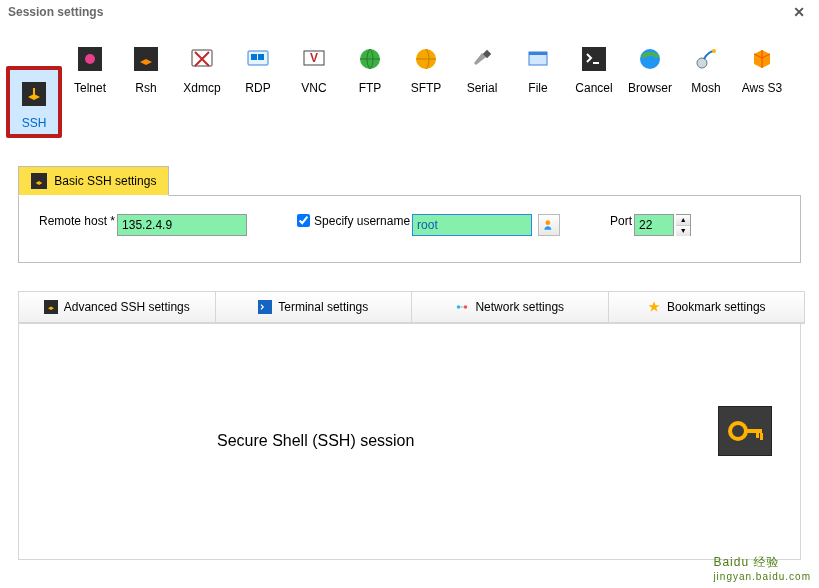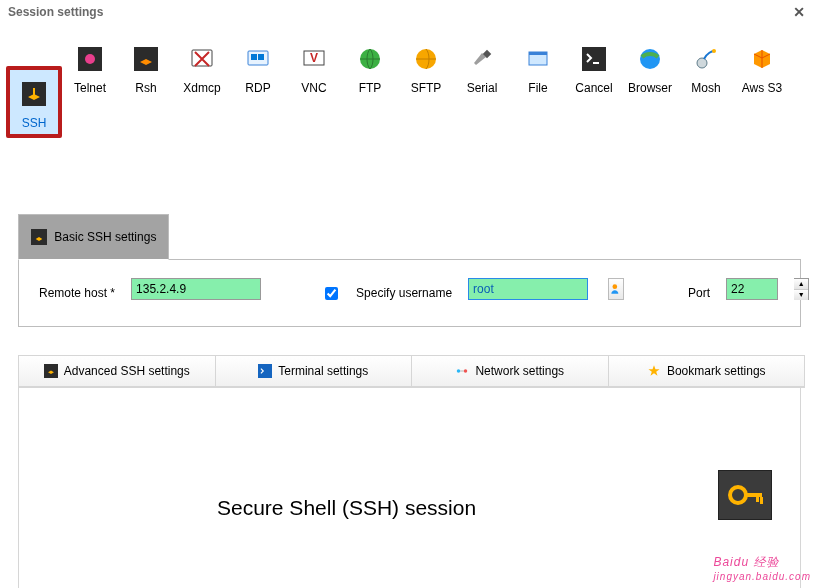--- a/index.html
+++ b/index.html
@@ -11,50 +11,50 @@
 
 .session-types { display: flex; gap: 0; padding: 10px 6px 8px 6px; }
 .st-item { width: 56px; text-align: center; cursor: pointer; padding-top: 4px; }
 .st-item.selected { background: #cde8ff; border: 4px solid #b91c1c; border-radius: 2px; margin-top: 32px; }
 .st-item:not(.selected) { border: 1px solid transparent; }
 .st-icon { width: 32px; height: 32px; margin: 4px auto 6px auto; display: flex; align-items: center; justify-content: center; }
 .st-label { color: #000; padding-bottom: 4px; }
 .st-item.selected .st-label { color: #0066cc; }
 
 .tab-basic-wrap { margin: 20px 18px 0 18px; }
-.tab-basic { display: inline-block; border: 1px solid #bdbdbd; border-bottom: 1px solid #fff; background: #a3a3a3; padding: 14px 12px; position: relative; z-index: 2; margin-top: 48px; }
+.tab-basic { display: inline-block; border: 1px solid #bdbdbd; border-bottom: 1px solid #fff; background: #fde047; padding: 6px 12px; position: relative; z-index: 2; }
 .tab-basic .tab-icon { display: inline-block; width: 16px; height: 16px; vertical-align: middle; margin-right: 4px; }
 .tab-basic span.lbl { vertical-align: middle; }
 .basic-body { border: 1px solid #bdbdbd; margin-top: -1px; padding: 18px 20px 26px 20px; }
-.basic-row { display: flex; align-items: flex-end; gap: 16px; }
+.basic-row { display: flex; align-items: flex-start; gap: 2px; }
 .fld-lbl { white-space: nowrap; }
 input[type=text] { border: 1px solid #999; height: 22px; padding: 0 4px; background: #86efac; }
 input.host { width: 130px; margin-right: 48px; }
 input.user { width: 120px; border: 1px solid #2a8ae8; color: #0a5fb5; }
 .chk { margin-right: 2px; }
 .user-btn { width: 22px; height: 22px; border: 1px solid #bbb; background: linear-gradient(#fefefe,#e8e8e8); margin-left: 4px; margin-right: 48px; display: inline-flex; align-items: center; justify-content: center; cursor: pointer;}
-.port { width: 52px; }
+.port { width: 40px; }
 .spinner { display: inline-flex; flex-direction: column; border: 1px solid #999; border-left: none; height: 22px; }
 .spinner div { width: 14px; height: 11px; background: linear-gradient(#fefefe,#e4e4e4); font-size: 7px; line-height: 10px; text-align: center; border-bottom: 1px solid #ccc; cursor: pointer;}
 .spinner div:last-child { border-bottom: none; }
 
 .settings-tabs { display: flex; margin: 28px 14px 0 18px; border-bottom: 1px solid #d6d6d6; }
 .s-tab { flex: 1; text-align: center; padding: 8px 4px; border: 1px solid #d6d6d6; border-left: none; background: linear-gradient(#fff,#f1f1f1); cursor: pointer; display: flex; align-items: center; justify-content: center; gap: 6px; }
 .s-tab:first-child { border-left: 1px solid #d6d6d6; }
 .s-ico { width: 14px; height: 14px; display: inline-block; }
 
 .content-area { margin: 0 18px; border: 1px solid #d6d6d6; border-top: none; height: 236px; position: relative; }
-.ssh-title { position: absolute; left: 198px; top: 108px; font-size: 21px; }
+.ssh-title { position: absolute; left: 198px; top: 108px; font-size: 16px; }
 .key-badge { position: absolute; right: 28px; top: 82px; width: 54px; height: 50px; background: #3b3b3b; border: 1px solid #222; display: flex; align-items: center; justify-content: center; }
 
 .btn-row { text-align: center; margin-top: 40px; }
 .btn { display: inline-flex; align-items: center; justify-content: center; gap: 6px; border: 1px solid #adadad; background: linear-gradient(#fefefe,#eaeaea); height: 26px; padding: 0 20px; cursor: pointer; margin: 0 30px; }
 .btn .b-ico { width: 14px; height: 14px; }
 
-.watermark { position: absolute; right: 8px; bottom: 6px; color: #ec4899; font-size: 20px; font-style: italic; letter-spacing: 1px; pointer-events: none;}
+.watermark { position: absolute; right: 8px; bottom: 6px; color: #4d7c0f; font-size: 20px; letter-spacing: 1px; pointer-events: none;}
 .watermark small { display:block; font-size:10px; text-align:right; }
 
 
 .sq { width: 24px; height: 24px; }
 </style>
 </head>
 <body>
 
 <div class="titlebar">
   <span>Session settings</span>

